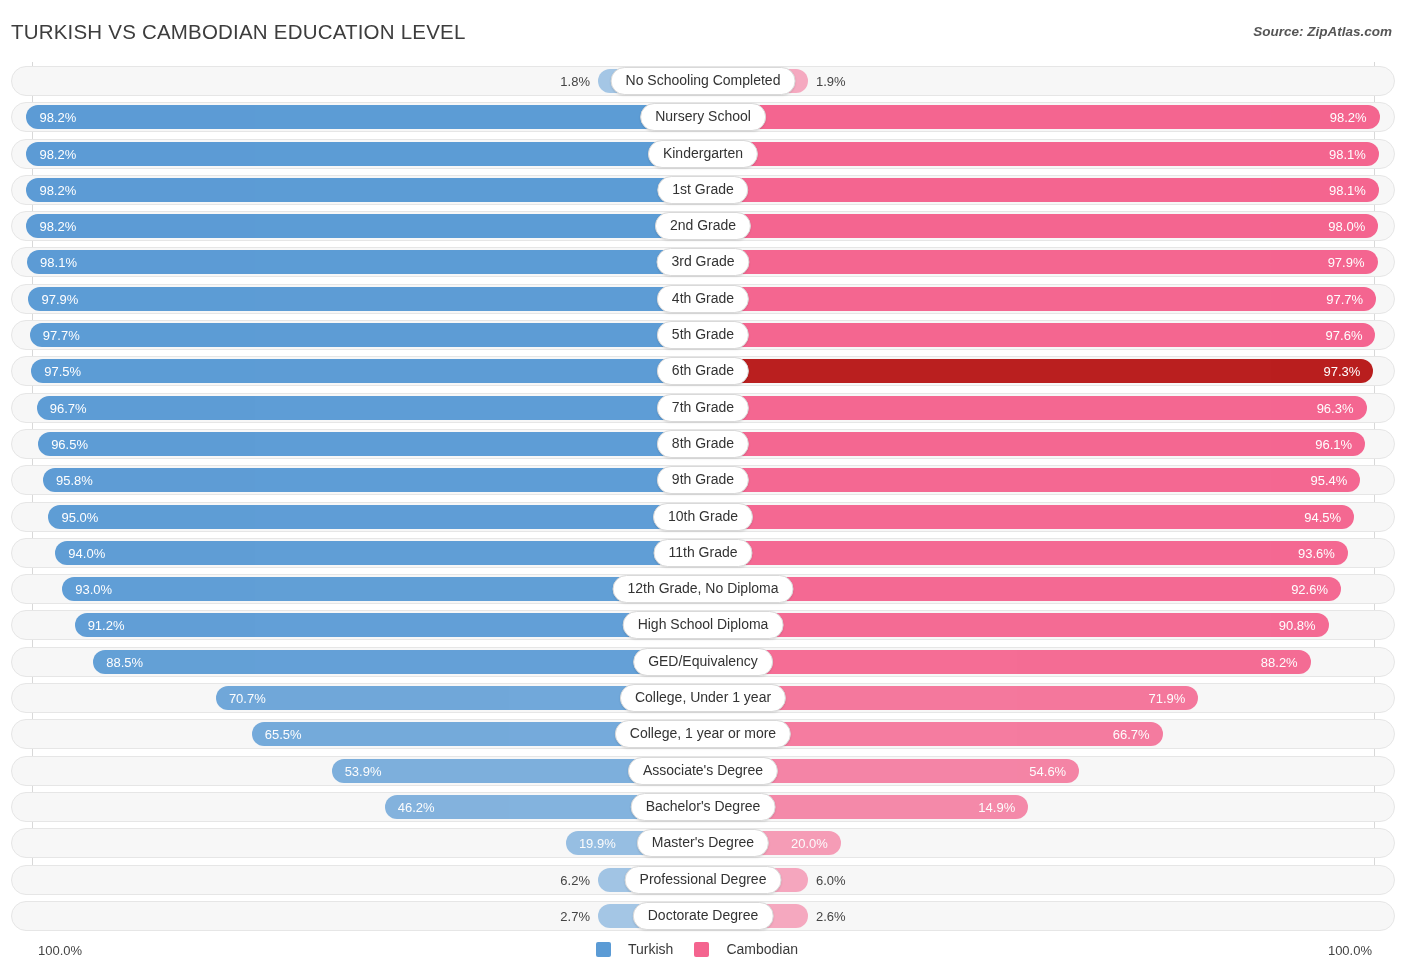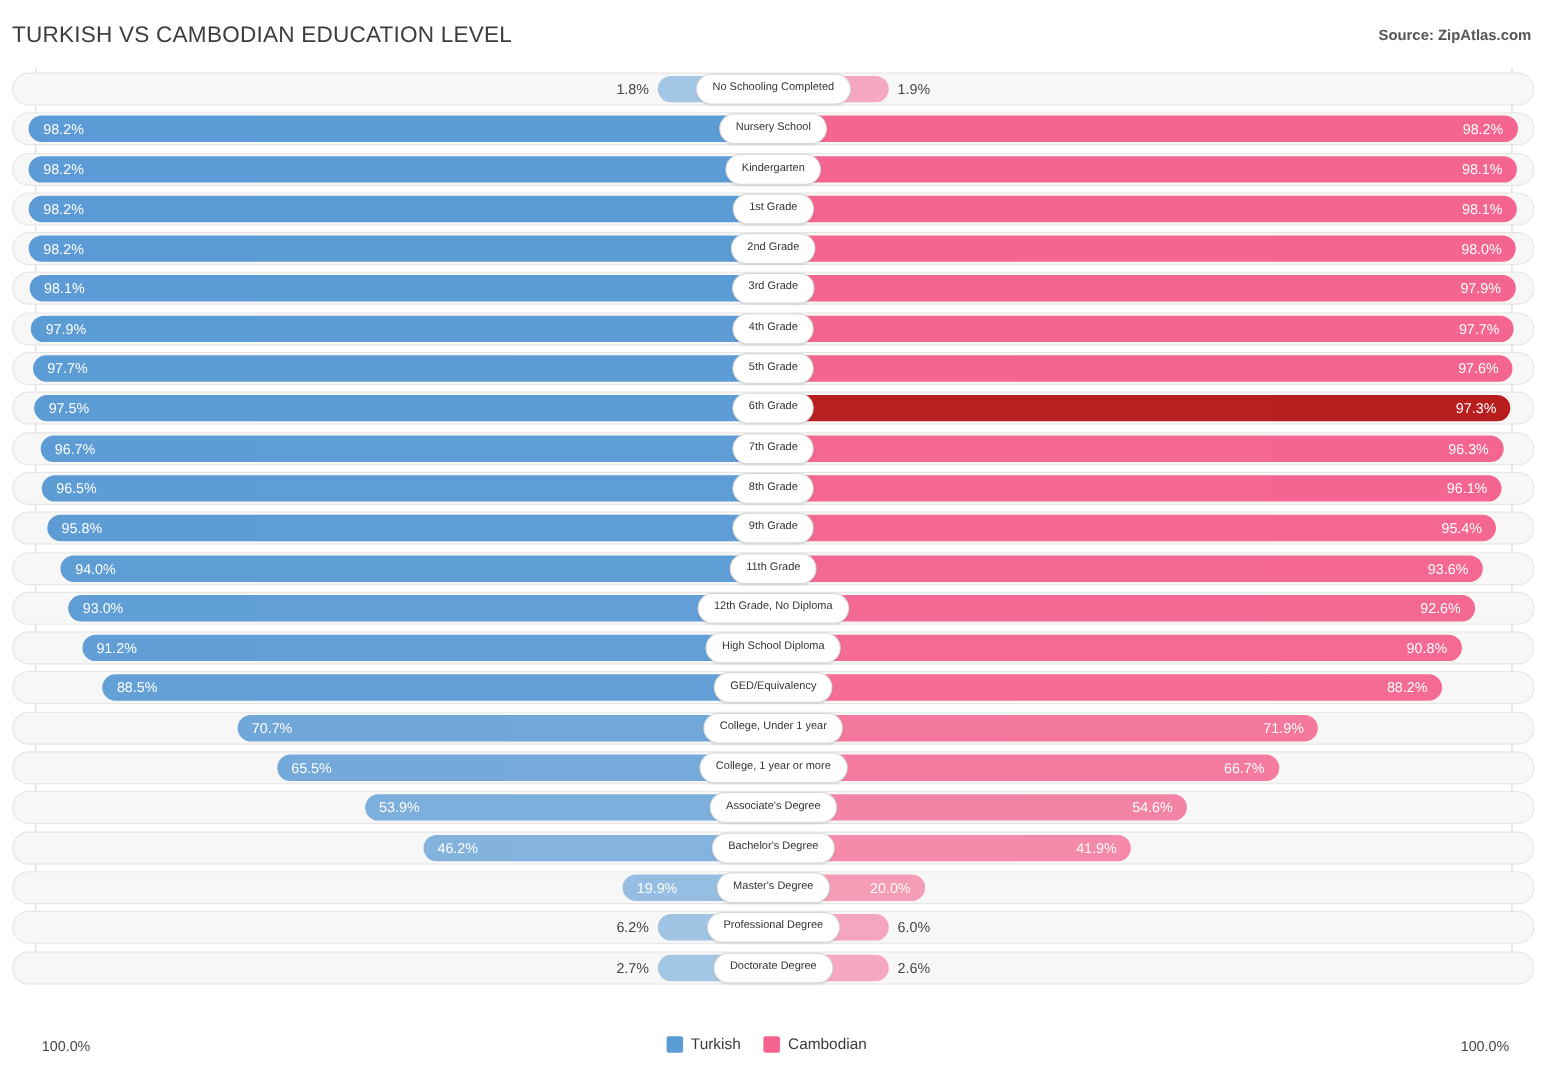--- a/index.html
+++ b/index.html
@@ -30,20 +30,21 @@
     letter-spacing: .2px;
     color: #3d3d3d;
     font-weight: 400;
     white-space: nowrap;
   }
   .source {
     position: absolute;
     right: 14px;
     top: 24px;
     font-size: 13.5px;
+    font-style: italic;
     font-weight: bold;
     color: #555555;
     white-space: nowrap;
   }
 
   
   .plot {
     position: absolute;
     left: 0;
     top: 62px;
@@ -120,21 +121,21 @@
     position: absolute;
     left: 50%;
     top: 50%;
     transform: translate(-50%, -50%);
     background: #ffffff;
     border: 1px solid #d9d9d9;
     border-radius: 14px;
     height: 26px;
     line-height: 24px;
     padding: 0 14px;
-    font-size: 10px;
+    font-size: 14px;
     color: #333333;
     white-space: nowrap;
     box-shadow: 0 1px 2px rgba(0,0,0,.10);
     z-index: 5;
   }
 
   
   .footer {
     position: absolute;
     left: 0;
@@ -158,21 +159,21 @@
     top: 6px;
     transform: translateX(-50%);
     display: flex;
     align-items: center;
     gap: 9px;
     white-space: nowrap;
   }
   .legend-item {
     display: flex;
     align-items: center;
-    gap: 7px;
+    gap: 17px;
     margin-right: 12px;
   }
   .swatch {
     width: 15px;
     height: 15px;
     border-radius: 2px;
     display: inline-block;
   }
   .legend-text {
     font-size: 14px;
@@ -304,20 +305,30 @@
         <div class="bar left" style="width:660.062px;opacity:0.97984;background:#5b9bd5">
           <span class="inval">95.8%</span>
         </div>
         <div class="bar right" style="width:657.306px;opacity:0.97792;background:#f4648f">
           <span class="inval">95.4%</span>
         </div>
         <div class="label-pill">9th Grade</div>
       </div>
       <div class="row">
         <div class="track"></div>
+        <div class="bar left" style="width:654.55px;opacity:0.976;background:#5b9bd5">
+          <span class="inval">95.0%</span>
+        </div>
+        <div class="bar right" style="width:651.105px;opacity:0.9736;background:#f4648f">
+          <span class="inval">94.5%</span>
+        </div>
+        <div class="label-pill">10th Grade</div>
+      </div>
+      <div class="row">
+        <div class="track"></div>
         <div class="bar left" style="width:647.66px;opacity:0.9712;background:#5b9bd5">
           <span class="inval">94.0%</span>
         </div>
         <div class="bar right" style="width:644.904px;opacity:0.9692799999999999;background:#f4648f">
           <span class="inval">93.6%</span>
         </div>
         <div class="label-pill">11th Grade</div>
       </div>
       <div class="row">
         <div class="track"></div>
@@ -378,21 +389,21 @@
           <span class="inval">54.6%</span>
         </div>
         <div class="label-pill">Associate's Degree</div>
       </div>
       <div class="row">
         <div class="track"></div>
         <div class="bar left" style="width:318.31800000000004px;opacity:0.74176;background:#5b9bd5">
           <span class="inval">46.2%</span>
         </div>
         <div class="bar right" style="width:325.208px;opacity:0.74656;background:#f4648f">
-          <span class="inval">41.9%</span>
+          <span class="inval">14.9%</span>
         </div>
         <div class="label-pill">Bachelor's Degree</div>
       </div>
       <div class="row">
         <div class="track"></div>
         <div class="bar left" style="width:137.111px;opacity:0.6155200000000001;background:#5b9bd5">
           <span class="inval">19.9%</span>
         </div>
         <div class="bar right" style="width:137.8px;opacity:0.616;background:#f4648f">
           <span class="inval">20.0%</span>

